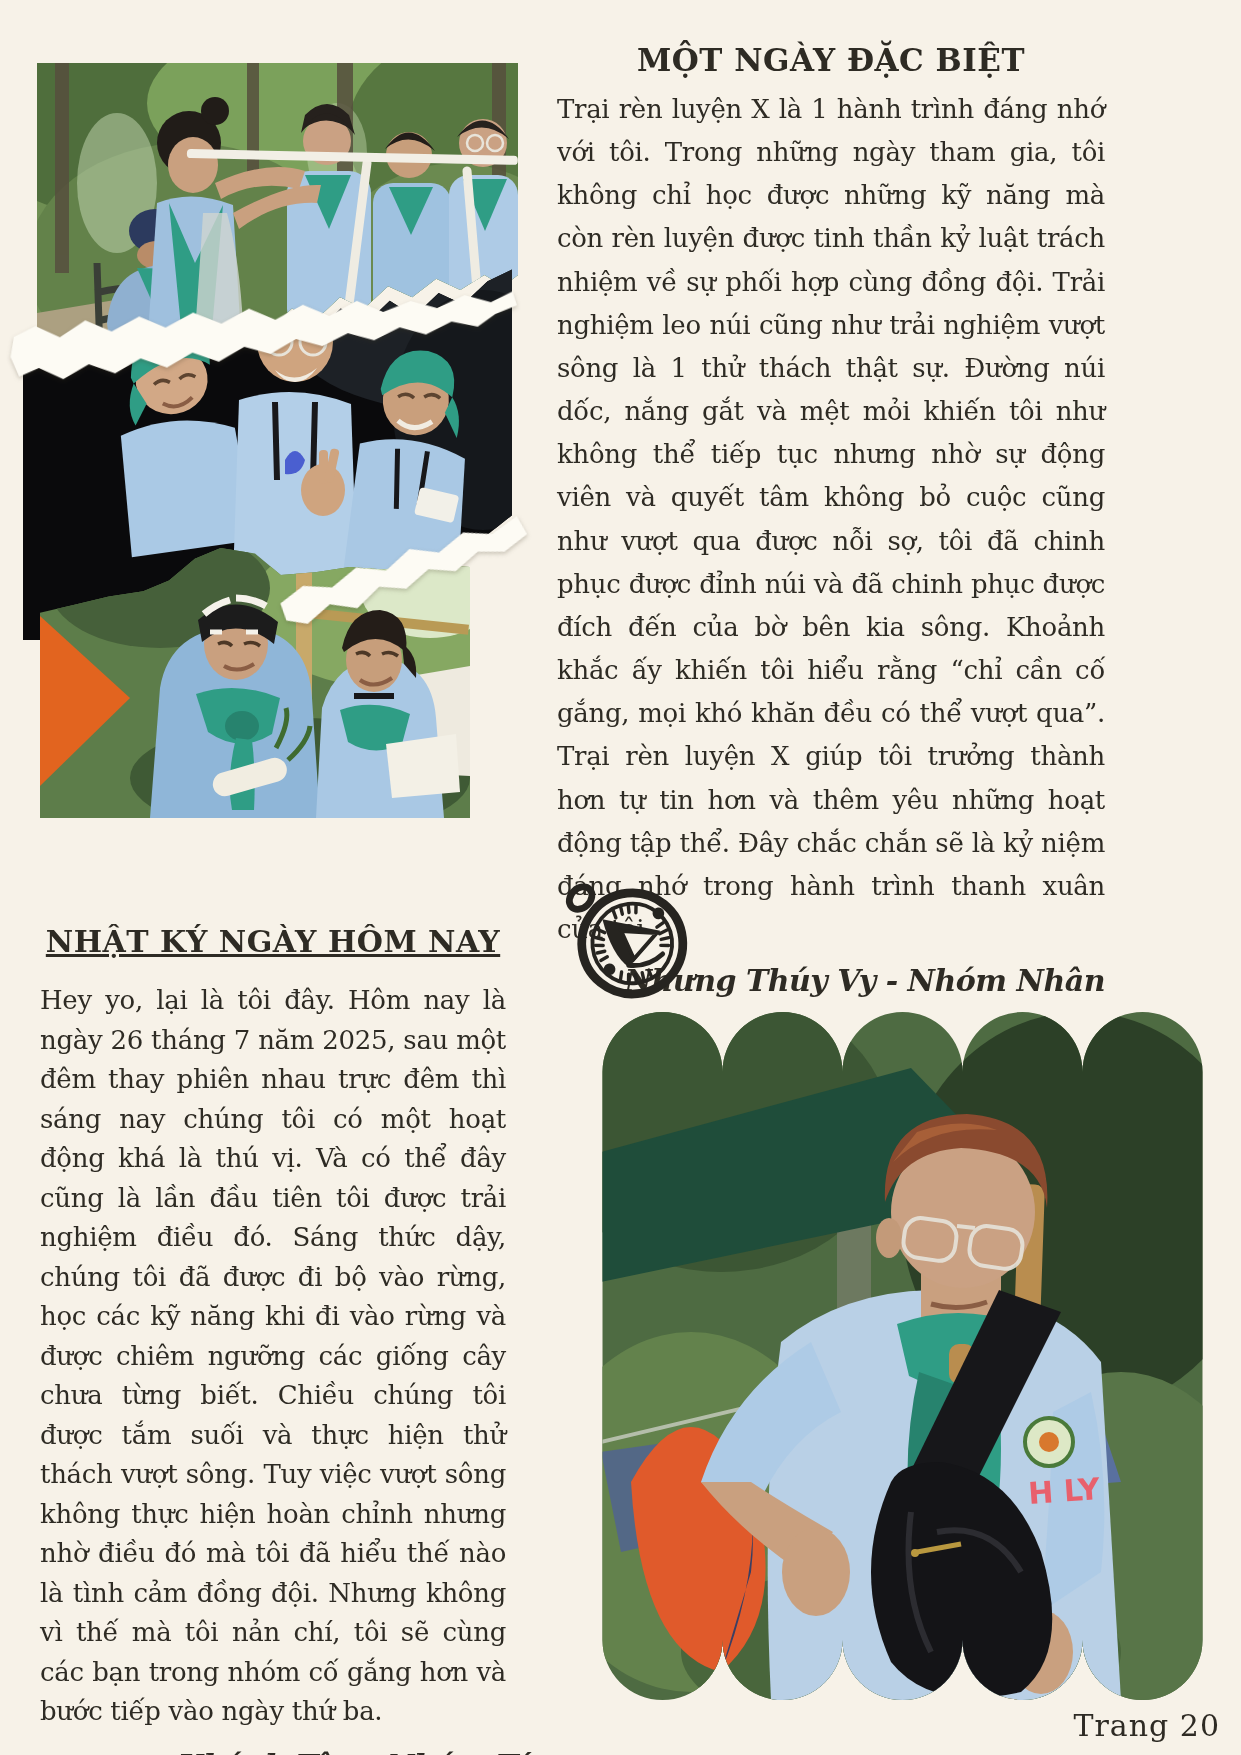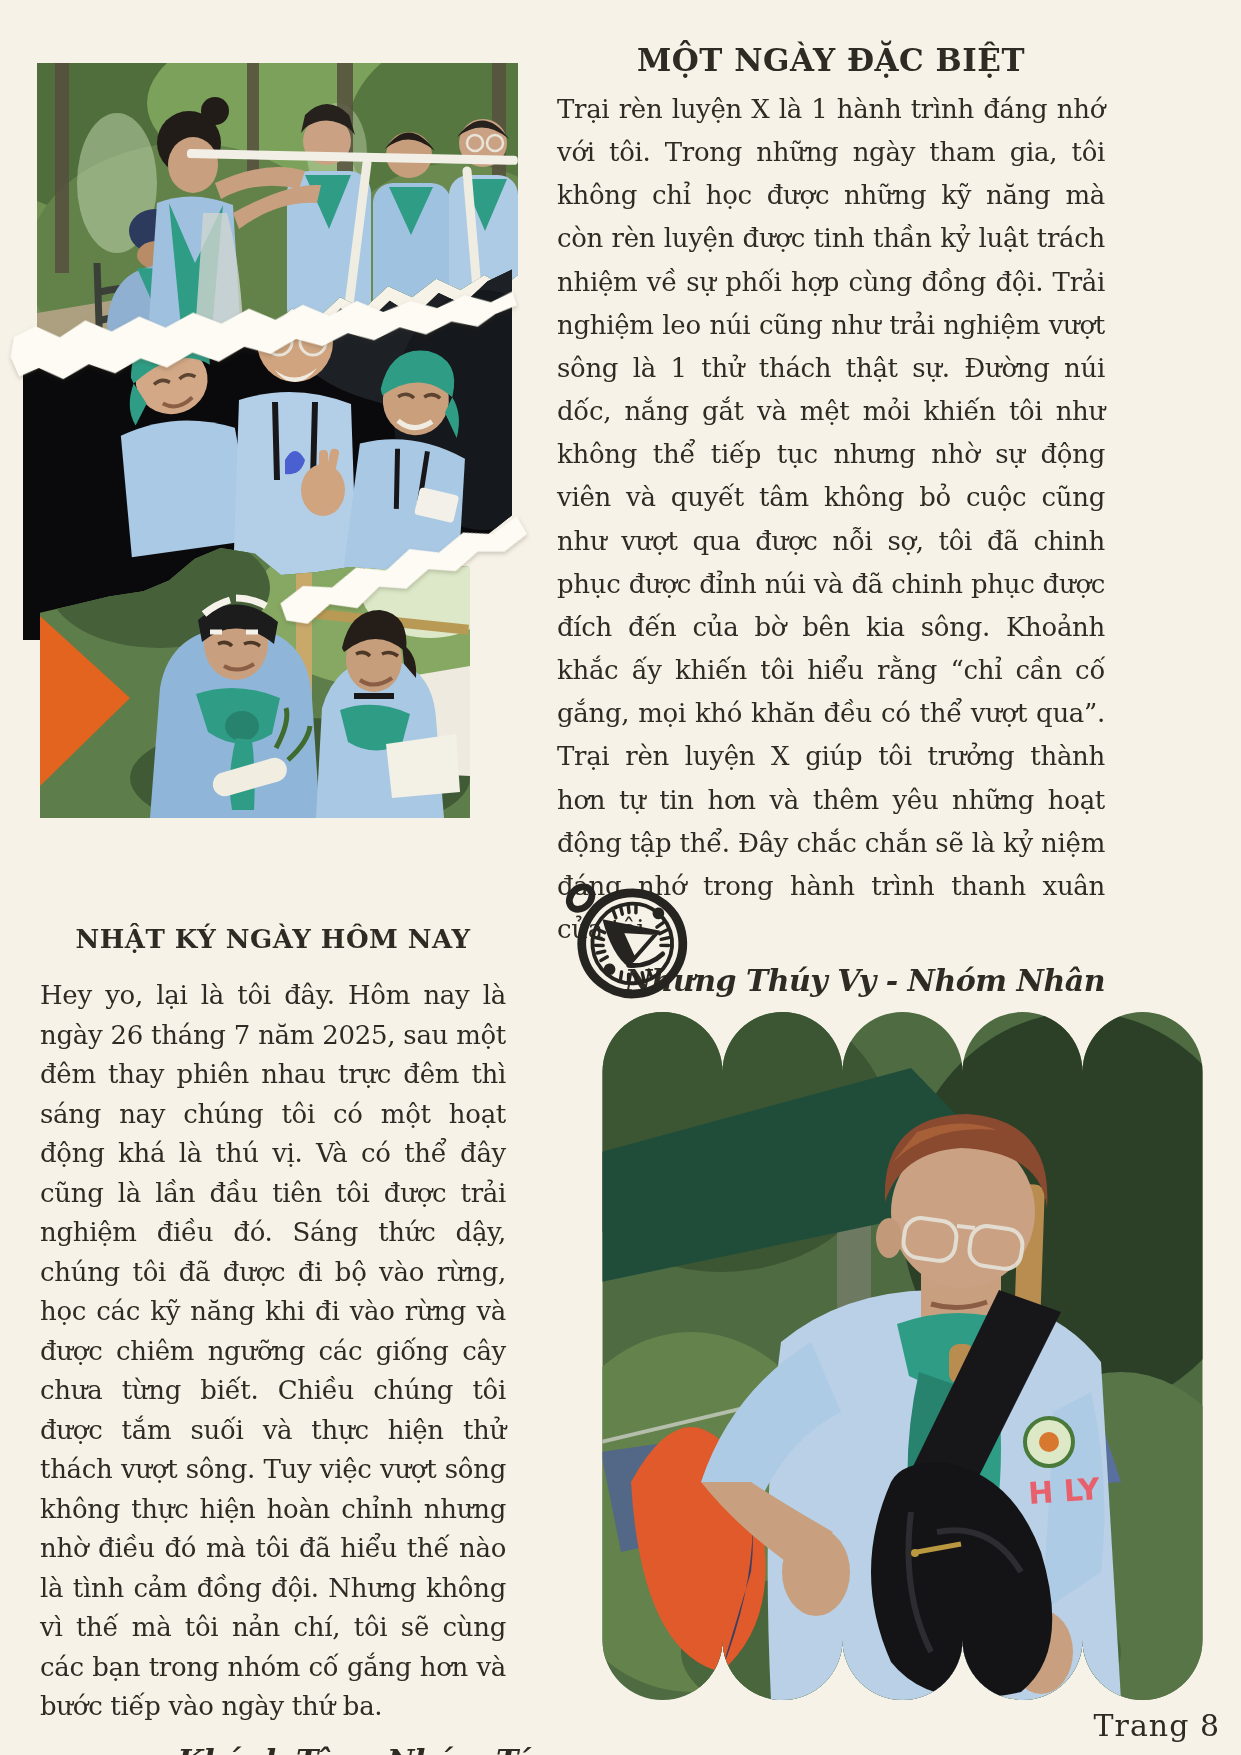--- a/index.html
+++ b/index.html
@@ -21,21 +21,21 @@
   .photo-3 { left:40px; top:548px; width:430px; height:270px;
     clip-path:polygon(0 24%,8% 21%,16% 18%,24% 16%,30% 12%,36% 4%,42% 0,50% 2%,56% 10%,64% 9%,72% 7%,80% 8%,88% 6%,100% 7%,100% 100%,0 100%);
   }
   .tear { position:absolute; filter:drop-shadow(0 2px 2px rgba(60,50,30,.25)); }
   .tear-1 { left:8px; top:288px; width:520px; height:100px; transform:rotate(-2deg); }
   .tear-2 { left:268px; top:505px; width:270px; height:130px; transform:rotate(-13deg); }
   
   .article-right { position:absolute; left:557px; top:42px; width:548px; }
   .article-left  { position:absolute; left:40px;  top:924px; width:466px; }
   .article-title { font-weight:bold; font-size:31px; text-align:center; letter-spacing:.5px; margin-bottom:10px; }
-  .article-left .article-title { font-size:26px; margin-bottom:22px; }
+  .article-left .article-title { font-size:30px; margin-bottom:22px;text-decoration:underline; }
   .article-body  { font-size:26px; line-height:1.66; text-align:justify; letter-spacing:-.3px; }
   .article-left .article-body { line-height:1.52;margin-top:19px; }
   .signature { font-weight:bold; font-style:italic; font-size:30px; text-align:right; margin-top:12px; letter-spacing:-.5px; }
   .article-left .signature { width:510px; margin-top:16px; }
   
   .compass { position:absolute; left:560px; top:872px; width:136px; height:136px; }
   
   .photo-4 { left:601px; top:1012px; width:603px; height:688px; }
   
   .page-number { position:absolute; right:21px; bottom:12px; font-size:30px; letter-spacing:1px; }
@@ -317,15 +317,15 @@
           <path d="M290 470 Q250 560 290 650 Q330 700 420 680 Q470 640 440 540 Q410 460 340 450 Q300 450 290 470 Z" fill="#141417"></path>
           <path d="M310 500 Q300 580 330 640" stroke="#2c2c31" stroke-width="6" fill="none"></path>
           <path d="M336 520 Q390 510 420 560" stroke="#2c2c31" stroke-width="6" fill="none"></path>
           <path d="M316 540 L360 532" stroke="#b9983f" stroke-width="5"></path>
           <circle cx="314" cy="541" r="4" fill="#b9983f"></circle>
         </g>
       </g>
     </svg>
   </div>
 
-  <div class="page-number">Trang 8</div>
+  <div class="page-number">Trang 20</div>
 
 </div>
 
 </body></html>

